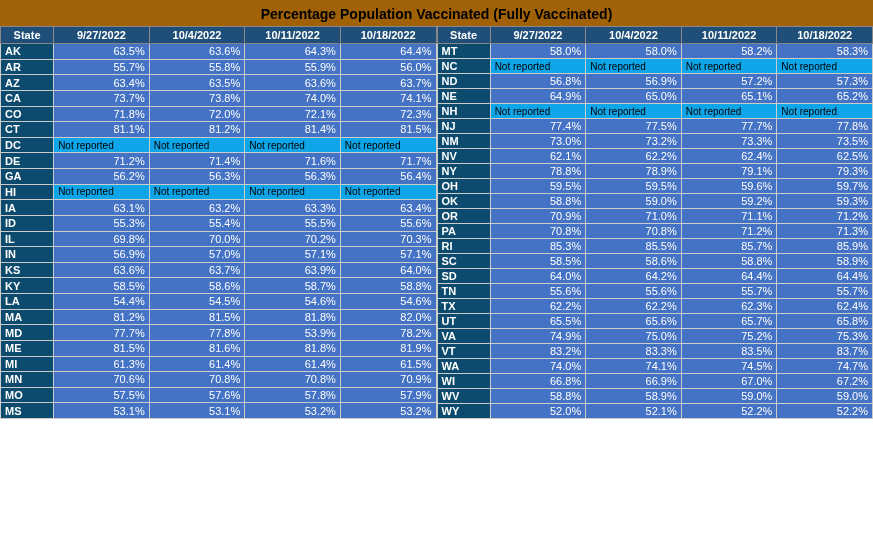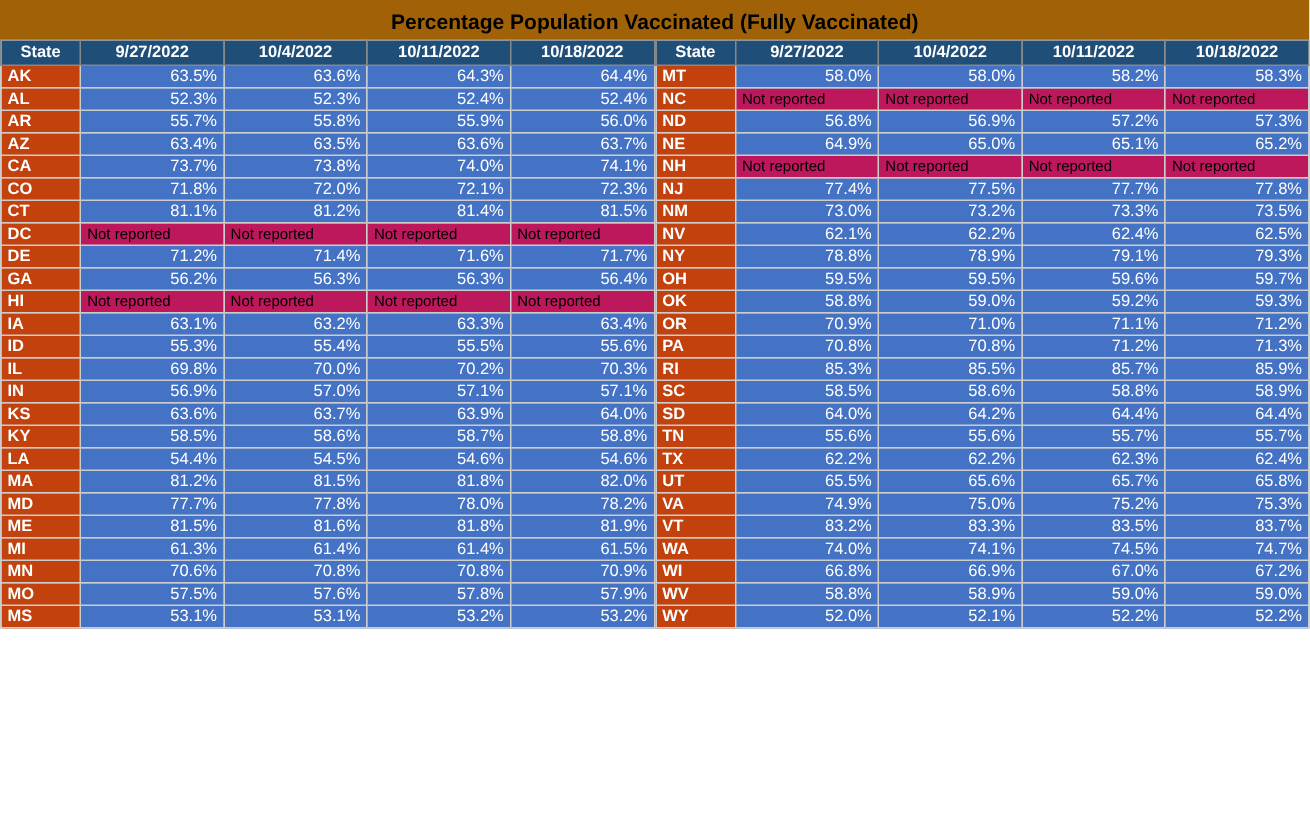--- a/index.html
+++ b/index.html
@@ -37,33 +37,33 @@
       white-space: nowrap;
     }
     td {
       padding: 1px 4px;
       border: 1px solid #ccc;
       text-align: right;
       font-size: 11px;
       white-space: nowrap;
     }
     td.state-cell {
-      background: #c2410c;
+      background: #0c4a6e;
       color: #fff;
       font-weight: bold;
       text-align: left;
       padding: 1px 4px;
     }
     td.data-cell {
       background: #4472c4;
       color: #fff;
       text-align: right;
     }
     td.not-reported {
-      background: #be185d;
+      background: #0ea5e9;
       color: #000;
       text-align: left;
       font-size: 10px;
     }
     tr:nth-child(even) td.data-cell {
       background: #4472c4;
     }
     tr:nth-child(odd) td.data-cell {
       background: #4472c4;
     }
@@ -87,27 +87,20 @@
     </thead>
     <tbody id="left-tbody">
     <tr>
           <td class="state-cell">AK</td>
           <td class="data-cell">63.5%</td>
           <td class="data-cell">63.6%</td>
           <td class="data-cell">64.3%</td>
           <td class="data-cell">64.4%</td>
         </tr>
         <tr>
-          <td class="state-cell">AL</td>
-          <td class="data-cell">52.3%</td>
-          <td class="data-cell">52.3%</td>
-          <td class="data-cell">52.4%</td>
-          <td class="data-cell">52.4%</td>
-        </tr>
-        <tr>
           <td class="state-cell">AR</td>
           <td class="data-cell">55.7%</td>
           <td class="data-cell">55.8%</td>
           <td class="data-cell">55.9%</td>
           <td class="data-cell">56.0%</td>
         </tr>
         <tr>
           <td class="state-cell">AZ</td>
           <td class="data-cell">63.4%</td>
           <td class="data-cell">63.5%</td>
@@ -216,21 +209,21 @@
           <td class="state-cell">MA</td>
           <td class="data-cell">81.2%</td>
           <td class="data-cell">81.5%</td>
           <td class="data-cell">81.8%</td>
           <td class="data-cell">82.0%</td>
         </tr>
         <tr>
           <td class="state-cell">MD</td>
           <td class="data-cell">77.7%</td>
           <td class="data-cell">77.8%</td>
-          <td class="data-cell">78.0%</td>
+          <td class="data-cell">53.9%</td>
           <td class="data-cell">78.2%</td>
         </tr>
         <tr>
           <td class="state-cell">ME</td>
           <td class="data-cell">81.5%</td>
           <td class="data-cell">81.6%</td>
           <td class="data-cell">81.8%</td>
           <td class="data-cell">81.9%</td>
         </tr>
         <tr>

